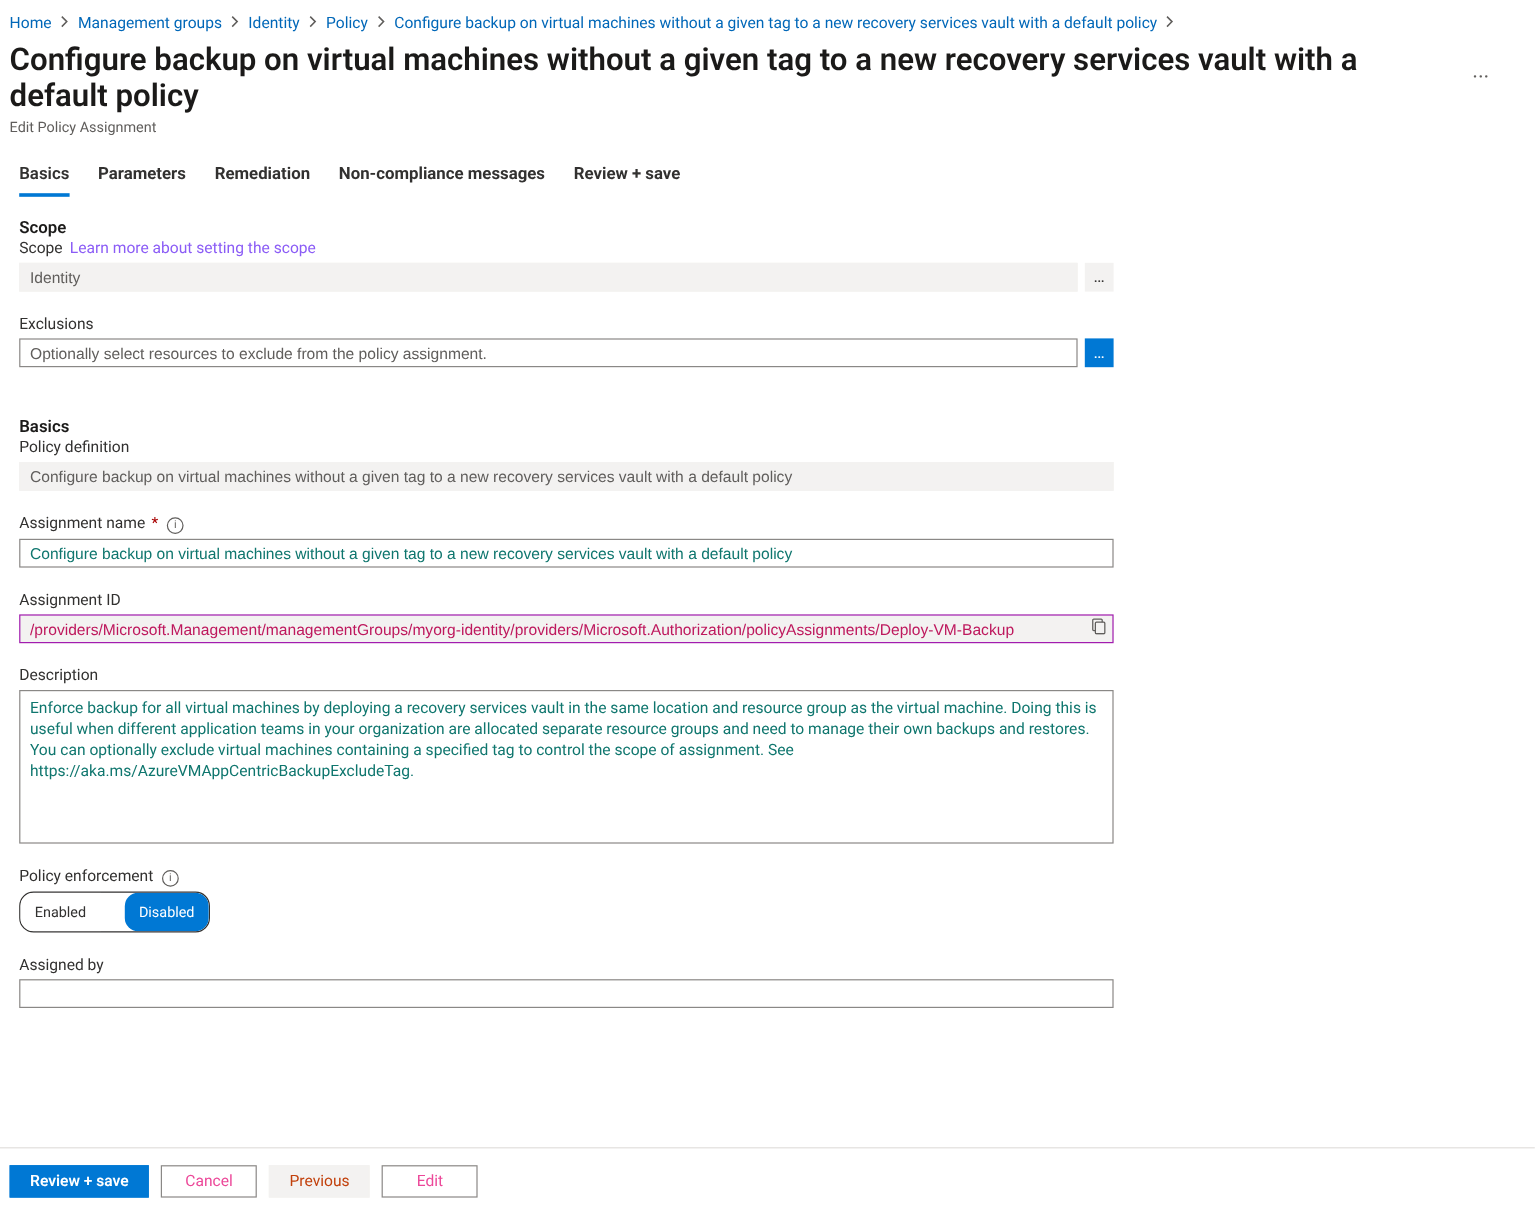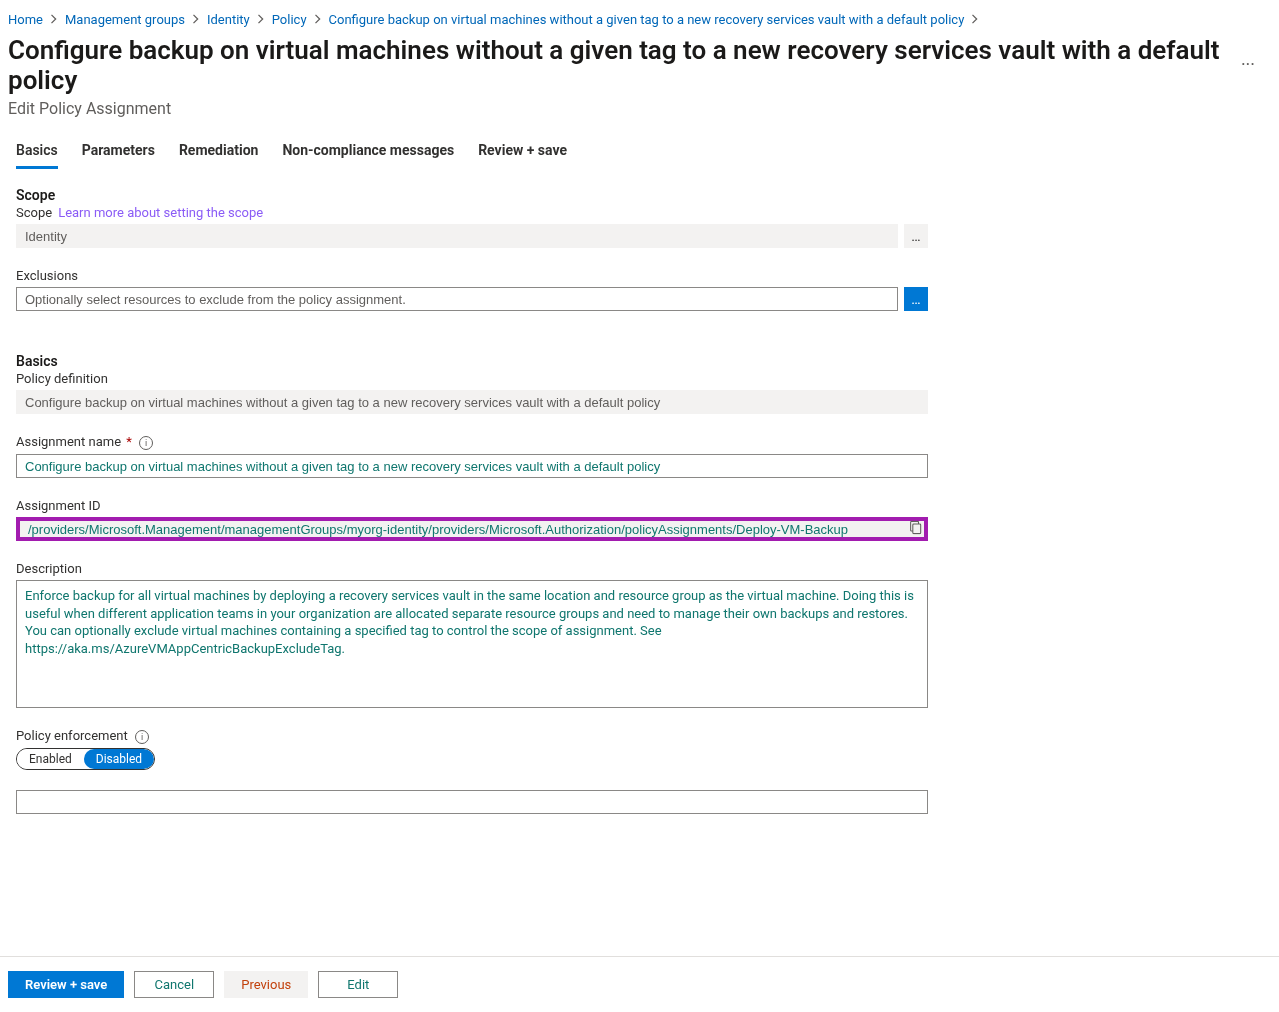--- a/index.html
+++ b/index.html
@@ -3,42 +3,42 @@
 <meta charset="utf-8">
 <style>
   * { box-sizing: border-box; }
   body {
     margin: 0;
     font-family: "Segoe UI", -apple-system, BlinkMacSystemFont, Roboto, sans-serif;
     font-size: 13px;
     color: #323130;
     background: #fff;
   }
-  .page { padding: 8px 16px 0 8px; }
+  .page { padding: 8px 30px 0 8px; }
   .breadcrumb {
     display: flex;
     flex-wrap: wrap;
     align-items: center;
     gap: 4px;
     padding: 4px 0 6px 0;
     font-size: 13px;
   }
   .breadcrumb a { color: #0067b8; text-decoration: none; cursor: pointer; }
   .bc-sep { color: #605e5c; margin: 0 2px; }
   .bc-sep svg { width: 10px; height: 10px; }
   .title-row { display: flex; align-items: center; gap: 12px; }
   .page-title {
     font-size: 26px;
     font-weight: 600;
     margin: 2px 0 0 0;
     color: #1b1a19;
   }
   .more-btn { margin-left: auto; color: #605e5c; cursor: pointer; font-size: 18px; padding: 4px 8px; }
   .subtitle {
-    font-size: 16px;
+    font-size: 12px;
     color: #605e5c;
     margin: 4px 0 24px 0;
   }
   .tabs {
     display: flex;
     gap: 24px;
     border-bottom: none;
     margin: 0 0 18px 8px;
   }
   .tab {
@@ -72,22 +72,22 @@
     height: 24px;
     line-height: 16px;
   }
   .field-input.readonly {
     background: #f3f2f1;
     border: 1px solid #f3f2f1;
     color: #605e5c;
   }
   .field-input.readonly-bordered {
     background: #f3f2f1;
-    border: 4px solid #a21caf;
-    color: #0f766e;
+    border: 1px solid #a21caf;
+    color: #be185d;
   }
   .ellipsis-btn {
     width: 24px;
     min-width: 24px;
     display: flex;
     align-items: center;
     justify-content: center;
     background: #f3f2f1;
     color: #323130;
     cursor: pointer;
@@ -127,21 +127,22 @@
     transform: translateY(-50%);
     color: #605e5c;
     cursor: pointer;
   }
   .copy-icon svg { width: 14px; height: 14px; }
   .toggle {
     display: inline-flex;
     border: 1px solid #323130;
     border-radius: 12px;
     overflow: hidden;
-    height: 22px;
+    height: 34px;
+    gap: 20px;
   }
   .toggle-opt {
     padding: 1px 12px;
     font-size: 12px;
     display: flex;
     align-items: center;
     cursor: pointer;
     background: #fff;
     color: #323130;
   }
@@ -159,21 +160,21 @@
     display: flex;
     gap: 10px;
   }
   .btn {
     min-width: 80px;
     padding: 5px 16px;
     font-size: 13px;
     border: 1px solid #8a8886;
     background: #fff;
     cursor: pointer;
-    color: #0f766e;
+    color: #ec4899;
     font-family: inherit;
   }
   .btn.primary {
     background: #0078d4;
     border-color: #0078d4;
     color: #fff;
     font-weight: 600;
   }
   .btn.disabled {
     background: #f3f2f1;
@@ -291,20 +292,21 @@
       <span>Policy enforcement</span>
       <span class="info-icon">i</span>
     </div>
     <div class="field-row" style="margin-bottom:20px;">
       <div class="toggle">
         <div class="toggle-opt">Enabled</div>
         <div class="toggle-opt active">Disabled</div>
       </div>
     </div>
 
+    <div class="label">Assigned by</div>
     <div class="field-row" style="margin-bottom:100px;">
       <input type="text" class="field-input" value="" style="">
     </div>
 
   </div>
 </div>
 
 <div class="footer">
   <button class="btn primary">Review + save</button>
   <button class="btn">Cancel</button>

